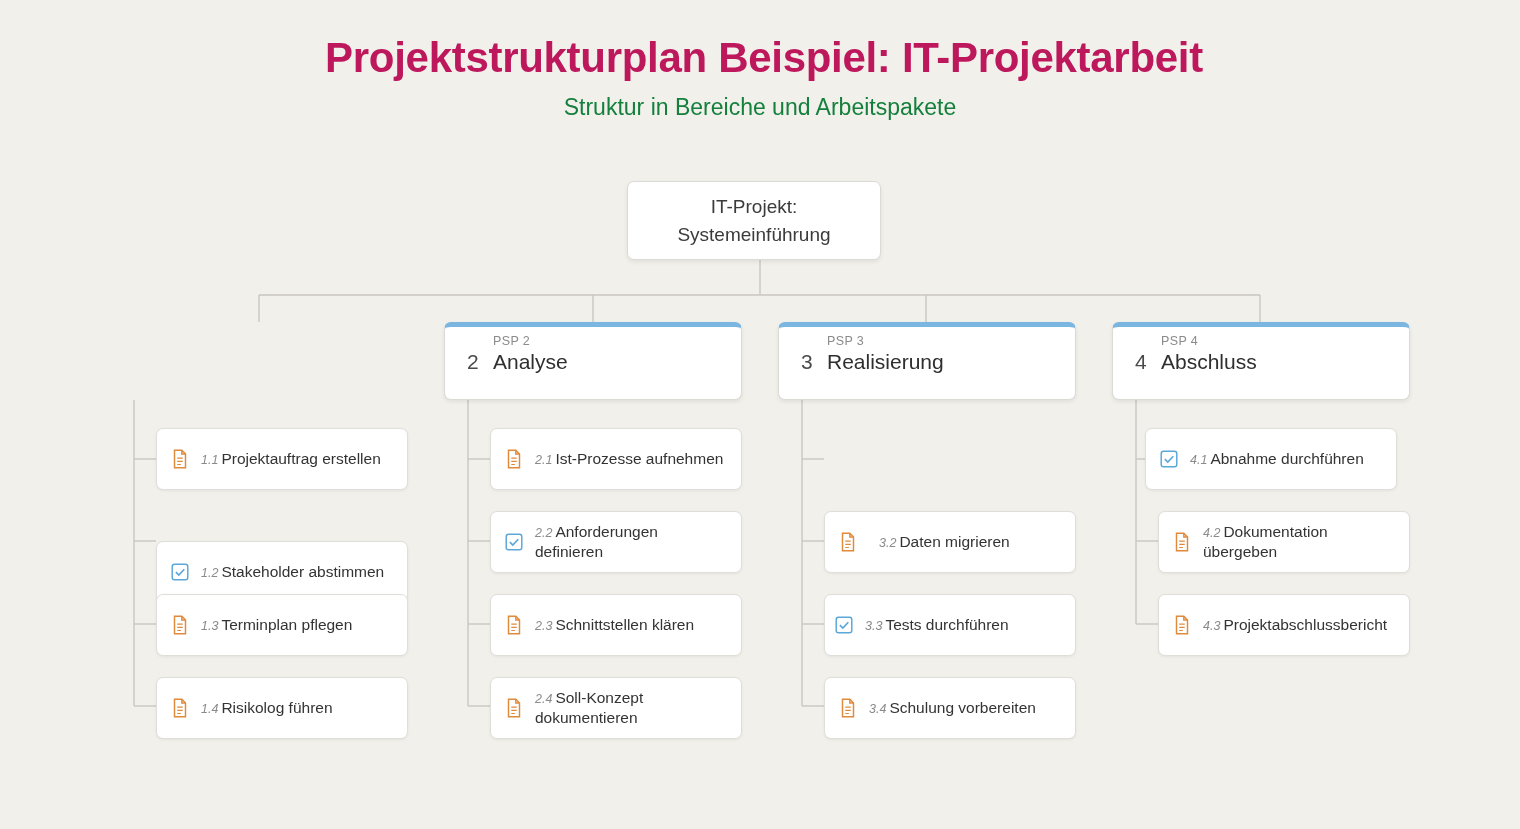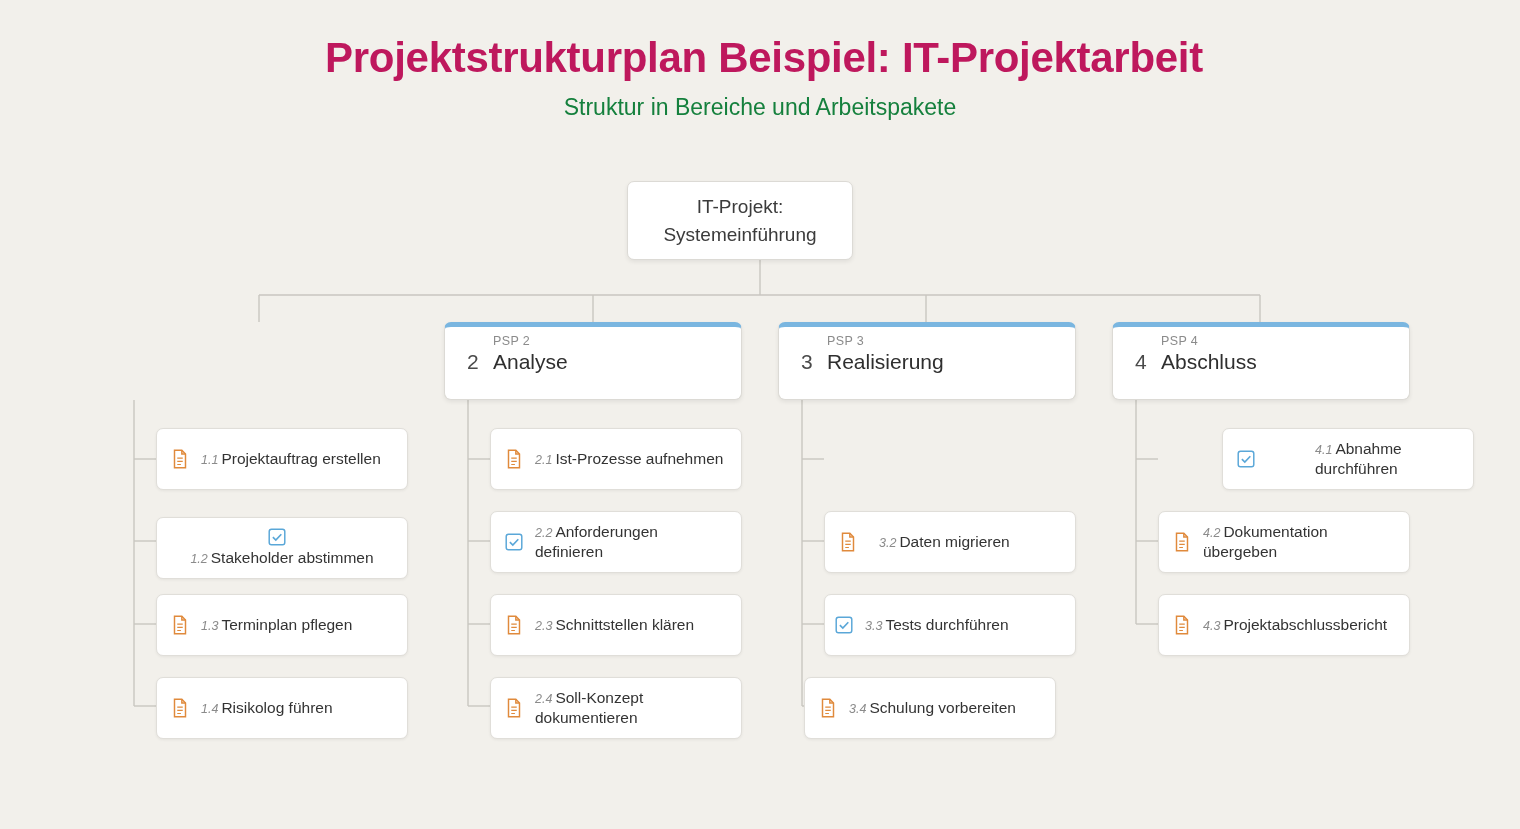--- a/index.html
+++ b/index.html
@@ -45,21 +45,21 @@
     left: 0;
     top: 0;
     pointer-events: none;
   }
 
   
   .root-node {
     position: absolute;
     left: 627px;
     top: 181px;
-    width: 226px;
+    width: 254px;
     height: 79px;
     background: #ffffff;
     border: 1px solid #dcdad5;
     border-radius: 7px;
     box-shadow: 0 2px 4px rgba(0,0,0,0.07);
     display: flex;
     flex-direction: column;
     align-items: center;
     justify-content: center;
     box-sizing: border-box;
@@ -218,21 +218,21 @@
     <span class="wp-icon">
       <svg viewBox="0 0 24 24" width="22" height="22" fill="none" stroke="#e08a3c" stroke-width="1.6">
         <path d="M6 2.5h8l4 4v15H6z"></path>
           <path d="M14 2.5v4h4"></path>
         <path d="M9 11h6M9 14.5h6M9 18h4" stroke-width="1.3"></path>
       </svg>
     </span>
     <span class="wp-text"><span class="wp-code">1.1</span><span>Projektauftrag erstellen</span></span>
   </div>
 
-  <div class="wp" style="left:156px; top:517px;flex-direction:column;">
+  <div class="wp" style="left:156px; top:541px;">
     <span class="wp-icon">
       <svg viewBox="0 0 24 24" width="22" height="22" fill="none" stroke="#5aa7d8" stroke-width="1.6">
         <rect x="3.5" y="3.5" width="17" height="17" rx="2.5"></rect>
         <path d="M7.5 12.2l3.2 3.2 6-6.4" stroke-width="1.8"></path>
       </svg>
     </span>
     <span class="wp-text"><span class="wp-code">1.2</span><span>Stakeholder abstimmen</span></span>
   </div>
 
   <div class="wp" style="left:156px; top:594px;">
@@ -315,32 +315,32 @@
   <div class="wp" style="left:824px; top:594px;padding-left:8px;">
     <span class="wp-icon">
       <svg viewBox="0 0 24 24" width="22" height="22" fill="none" stroke="#5aa7d8" stroke-width="1.6">
         <rect x="3.5" y="3.5" width="17" height="17" rx="2.5"></rect>
         <path d="M7.5 12.2l3.2 3.2 6-6.4" stroke-width="1.8"></path>
       </svg>
     </span>
     <span class="wp-text"><span class="wp-code">3.3</span><span>Tests durchführen</span></span>
   </div>
 
-  <div class="wp" style="left:804px; top:677px;align-items:center;">
+  <div class="wp" style="left:824px; top:677px;align-items:center;">
     <span class="wp-icon">
       <svg viewBox="0 0 24 24" width="22" height="22" fill="none" stroke="#e08a3c" stroke-width="1.6">
         <path d="M6 2.5h8l4 4v15H6z"></path>
           <path d="M14 2.5v4h4"></path>
         <path d="M9 11h6M9 14.5h6M9 18h4" stroke-width="1.3"></path>
       </svg>
     </span>
     <span class="wp-text"><span class="wp-code">3.4</span><span>Schulung vorbereiten</span></span>
   </div>
 
-  <div class="wp" style="left:1222px; top:428px;gap:48px;">
+  <div class="wp" style="left:1145px; top:428px;">
     <span class="wp-icon">
       <svg viewBox="0 0 24 24" width="22" height="22" fill="none" stroke="#5aa7d8" stroke-width="1.6">
         <rect x="3.5" y="3.5" width="17" height="17" rx="2.5"></rect>
         <path d="M7.5 12.2l3.2 3.2 6-6.4" stroke-width="1.8"></path>
       </svg>
     </span>
     <span class="wp-text"><span class="wp-code">4.1</span><span>Abnahme durchführen</span></span>
   </div>
 
   <div class="wp" style="left:1158px; top:511px;">

